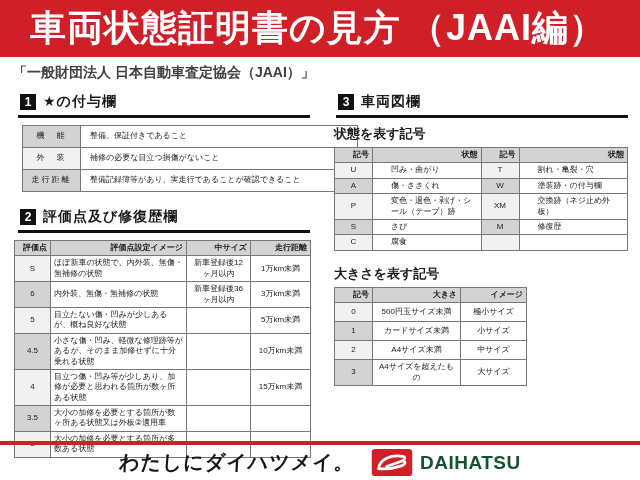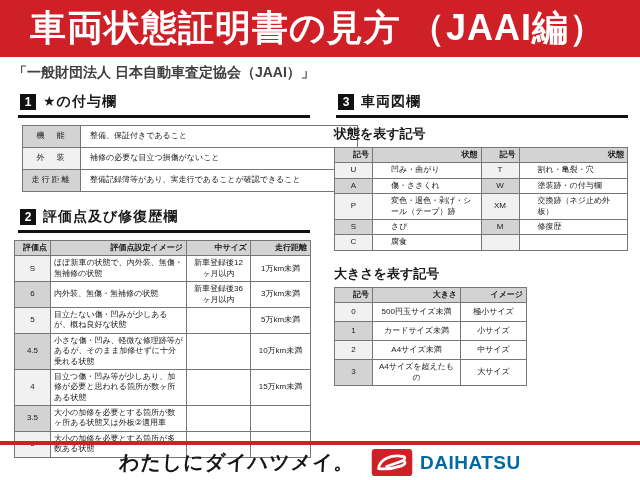--- a/index.html
+++ b/index.html
@@ -138,21 +138,21 @@
   }
   .slogan {
     font-size: 20px;
     font-weight: bold;
     letter-spacing: 1px;
     color: #161616;
     transform: skewX(-3deg);
   }
   .brandmark { display: flex; align-items: center; gap: 7px; }
   .brand-text {
-    color: #0369a1;
+    color: #14532d;
     font-size: 19px;
     font-weight: bold;
     letter-spacing: 0.5px;
   }
 </style>
 </head>
 <body>
 
 <div class="topbar">
   <span class="title">車両状態証明書の見方</span>

